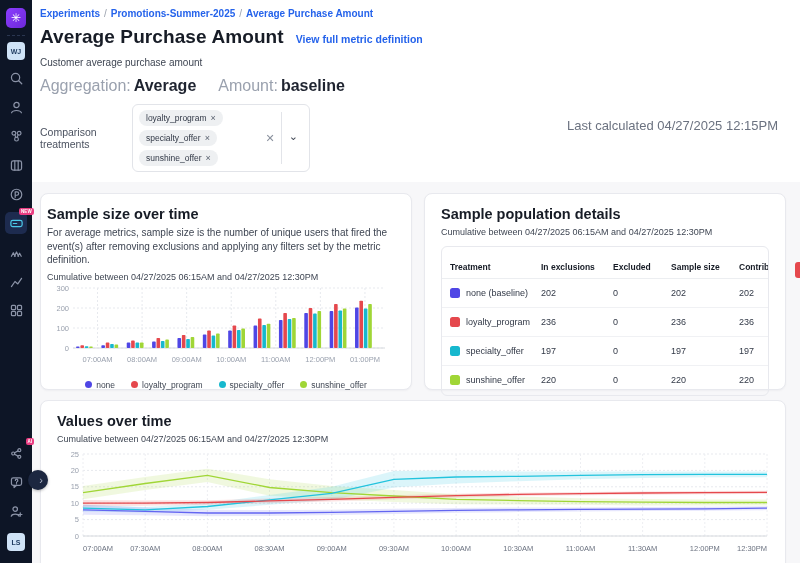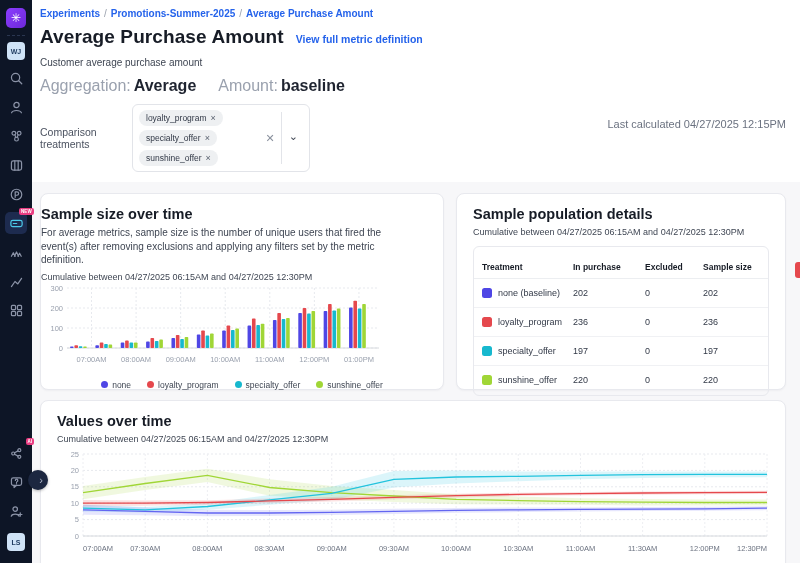--- a/index.html
+++ b/index.html
@@ -34,27 +34,27 @@
   .agg-row .val { color:#1f2430; font-weight:bold; margin-left:3px; }
   .comparison-row { display:flex; align-items:center; margin-top:9px; position:relative; }
   .comparison-label { font-size:10.5px; color:#4b5260; width:92px; }
   .treat-select { border:1px solid #e2e4e9; border-radius:6px; background:#fff; display:flex; align-items:center; padding:5px 6px; width:178px; min-height:44px; }
   .chip-wrap { display:flex; flex-wrap:wrap; gap:4px; flex:1; }
   .chip { background:#eef0f2; border-radius:9px; font-size:8.5px; color:#323947; padding:3px 7px; display:flex; align-items:center; gap:4px; white-space:nowrap; }
   .chip .x { color:#5a6270; font-size:9px; cursor:pointer; }
   .select-clear { color:#8a919e; font-size:11px; padding:0 6px; cursor:pointer; }
   .select-sep { width:1px; align-self:stretch; background:#e2e4e9; margin:2px 0; }
   .select-caret { color:#3f4653; font-size:11px; padding:0 5px 3px 7px; cursor:pointer; }
-  .last-calc { position:absolute; right:0; top:14px; font-size:11px; color:#6b7280; }
+  .last-calc { position:absolute; right:8px; top:14px; font-size:13px; color:#6b7280; }
 
   
   .content { padding:11px 14px 0 8px; }
   .card { background:#fff; border:1px solid #e8e9ee; border-radius:8px; box-shadow:0 1px 2px rgba(16,24,40,.04); }
   .row1 { display:flex; gap:12px; }
-  .card-sample { width:404px; height:197px; padding:12px 0; }
+  .card-sample { width:372px; height:197px; padding:12px 6px; }
   .card-pop { flex:1; height:197px; padding:12px 16px; }
   .card-values { margin-top:10px; height:186px; padding:12px 16px; }
   .card-title { font-size:14.5px; font-weight:bold; color:#171c26; }
   .card-desc { font-size:10px; color:#3f4653; margin-top:4px; line-height:1.35; width:352px; }
   .card-range { font-size:9px; color:#3f4653; margin-top:5px; }
 
   
   .legend { display:flex; justify-content:center; gap:16px; margin-top:2px; }
   .legend-item { display:flex; align-items:center; gap:4px; font-size:8.5px; color:#3f4653; }
   .legend-dot { width:7px; height:7px; border-radius:50%; }
@@ -332,21 +332,21 @@
       </div>
 
       <div class="card card-pop">
         <div class="card-title">Sample population details</div>
         <div class="card-range">Cumulative between 04/27/2025 06:15AM and 04/27/2025 12:30PM</div>
         <div class="table-wrap">
           <table>
             <thead>
               <tr>
                 <th class="t-col1">Treatment</th>
-                <th class="t-col2">In purchase</th>
+                <th class="t-col2">In exclusions</th>
                 <th class="t-col3">Excluded</th>
                 <th class="t-col4">Sample size</th>
                 <th>Contributors</th>
               </tr>
             </thead>
             <tbody>
               <tr>
                 <td class="t-col1">
                     <span class="treat-cell">
                       <span class="swatch" style="background: rgb(79, 70, 229);"></span>

